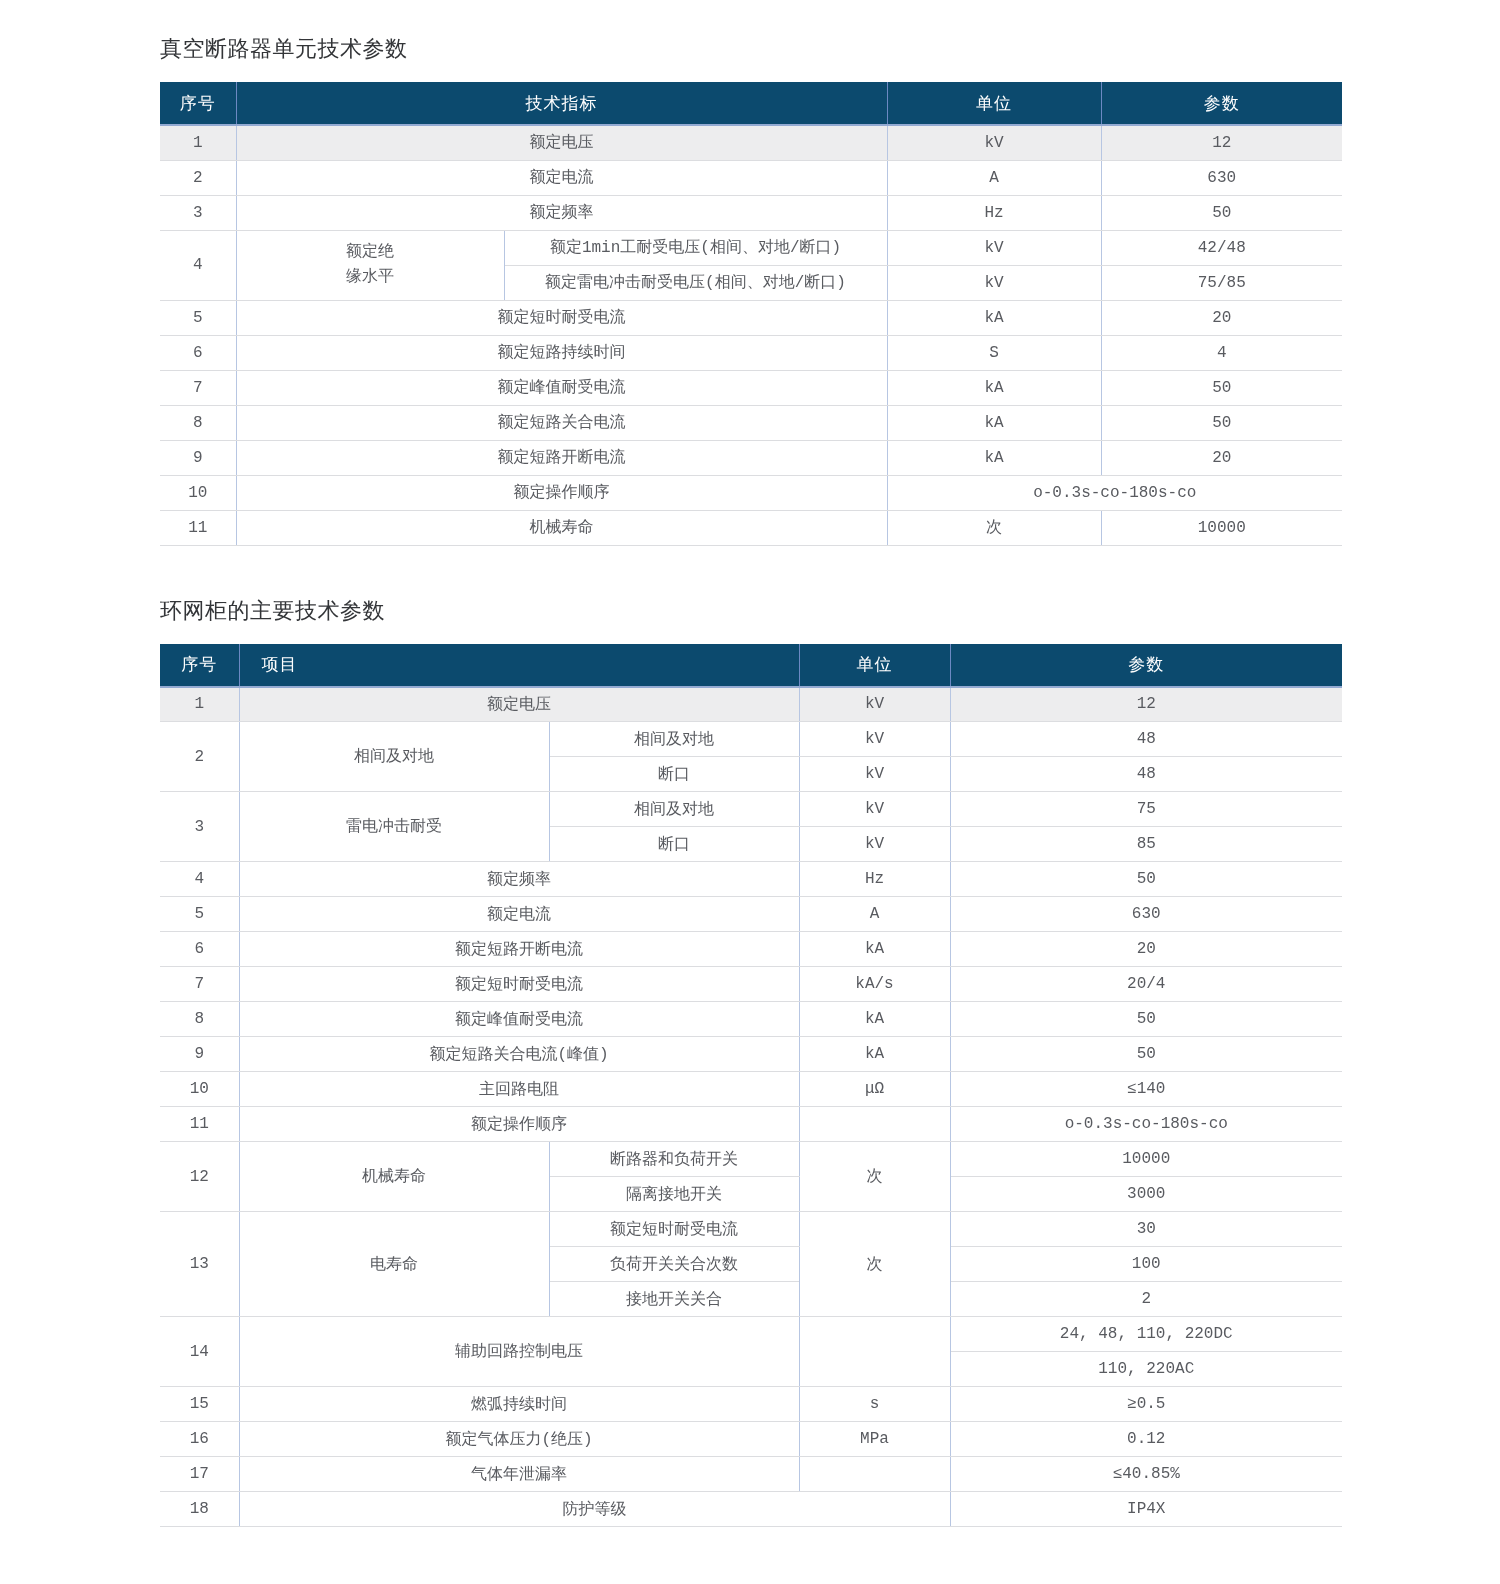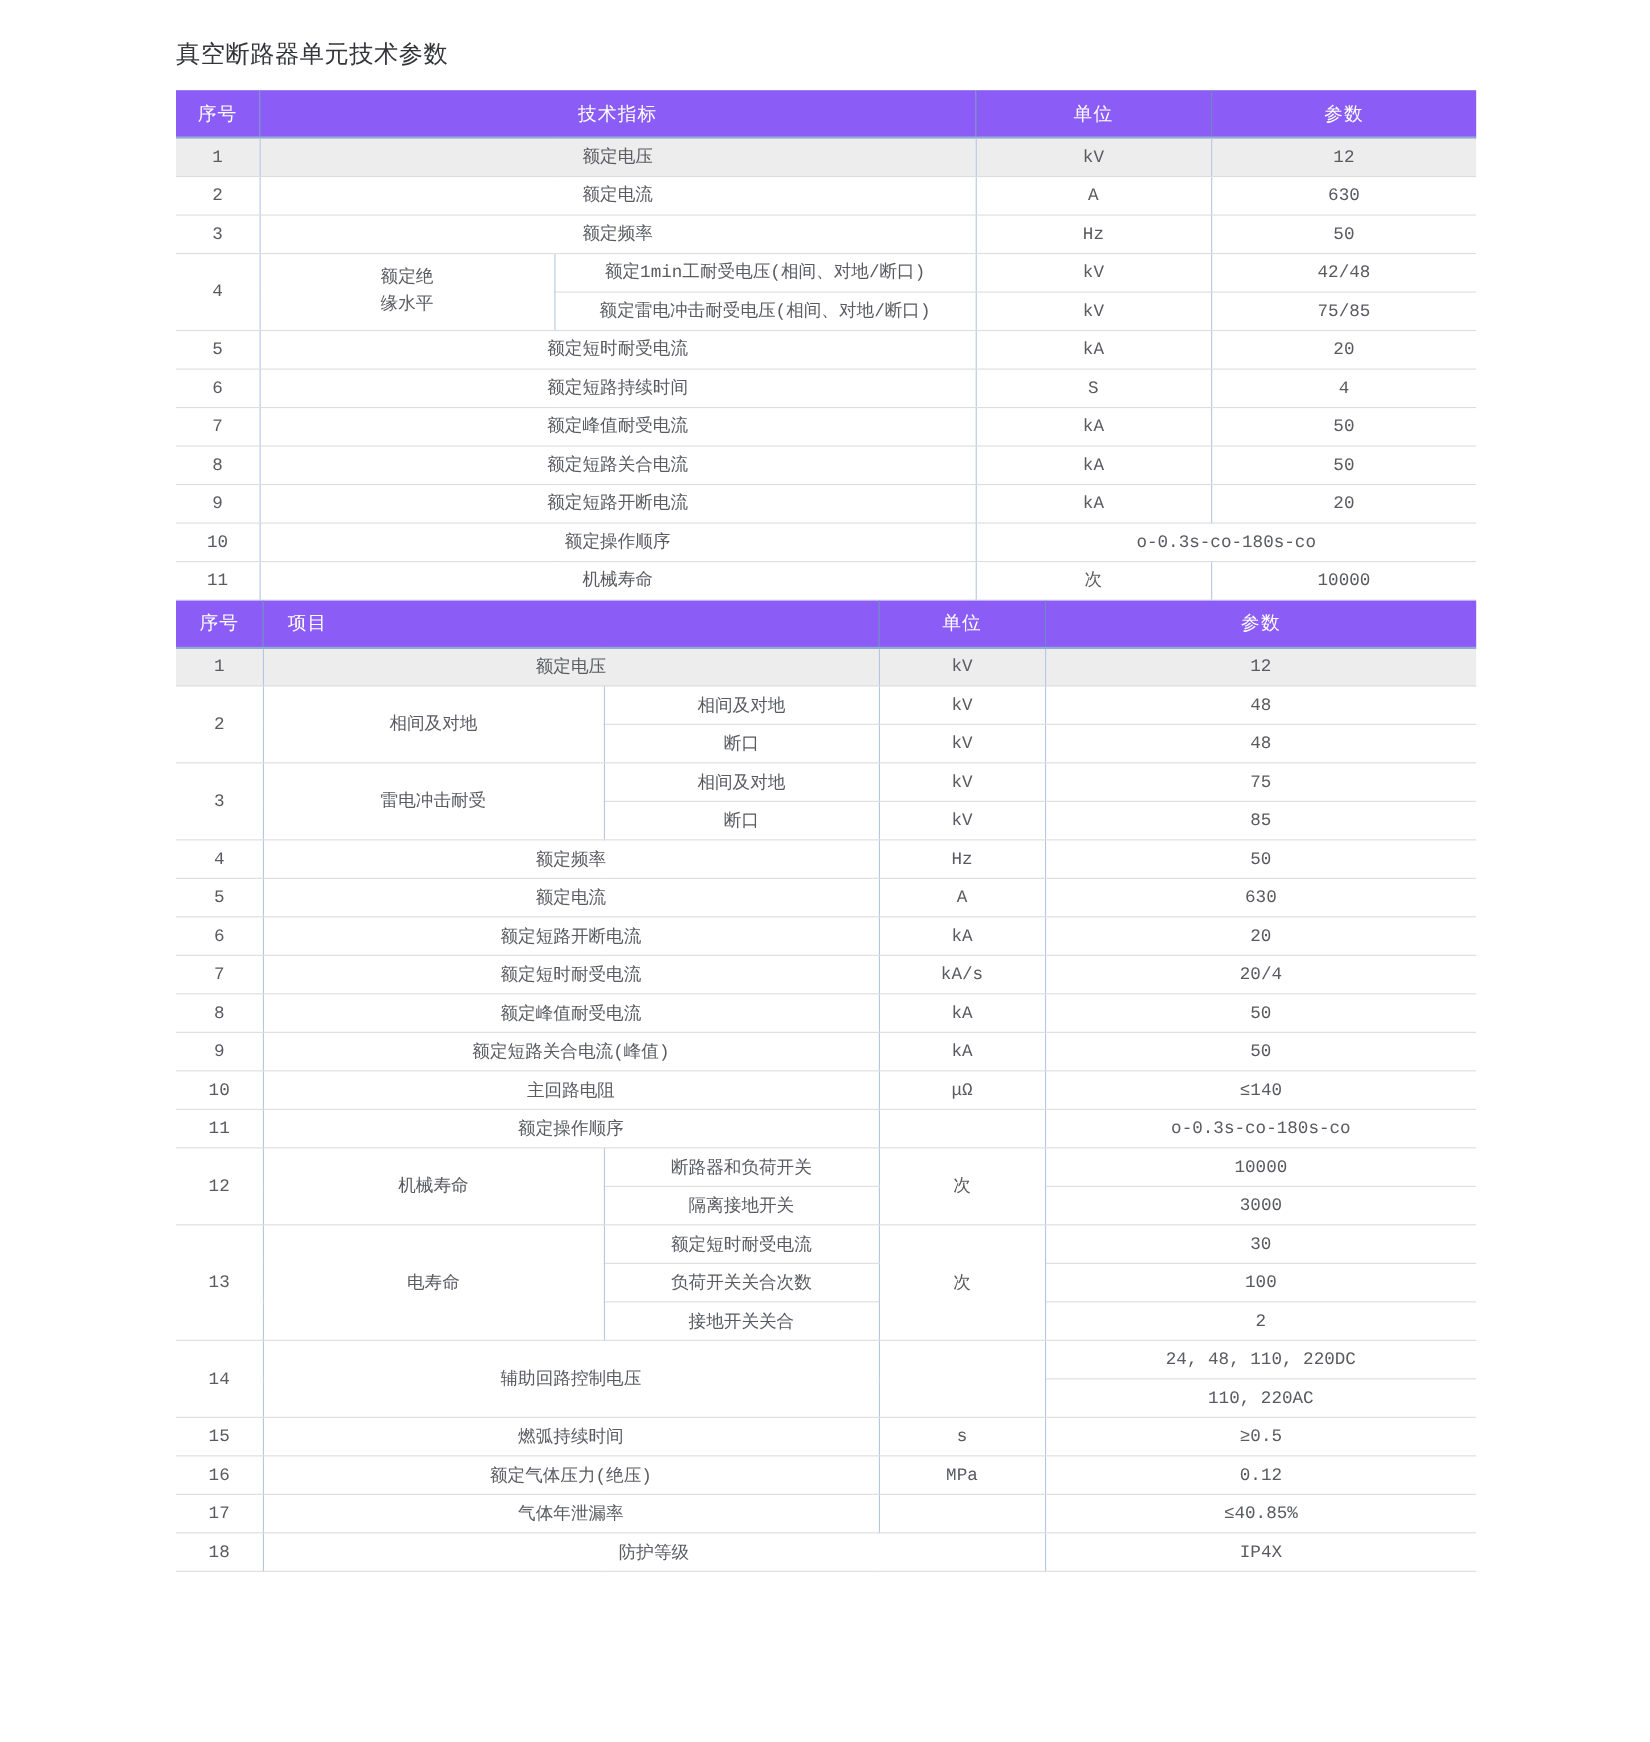--- a/index.html
+++ b/index.html
@@ -26,21 +26,21 @@
   }
   .section-title.second {
     margin-top: 50px;
   }
   table.tbl {
     border-collapse: collapse;
     table-layout: fixed;
     width: 1182px;
   }
   table.tbl th {
-    background: #8b5cf6;
+    background: #0c4a6e;
     color: #ffffff;
     font-size: 17px;
     font-weight: 500;
     height: 42px;
     text-align: center;
     padding: 0;
     border: 0;
     border-left: 1px solid #6d89c3;
     border-bottom: 2px solid #93aad2;
     letter-spacing: 1px;
@@ -162,20 +162,21 @@
       </tr>
       <tr>
         <td>11</td>
         <td colspan="2" class="if1">机械寿命</td>
         <td>次</td>
         <td>10000</td>
       </tr>
     </tbody>
   </table>
 
+  <h2 class="section-title second">环网柜的主要技术参数</h2>
 
   <table class="tbl">
     <colgroup>
       <col style="width:79px">
         <col style="width:310px">
         <col style="width:250px">
         <col style="width:151px">
         <col style="width:392px">
     </colgroup>
     <thead>

